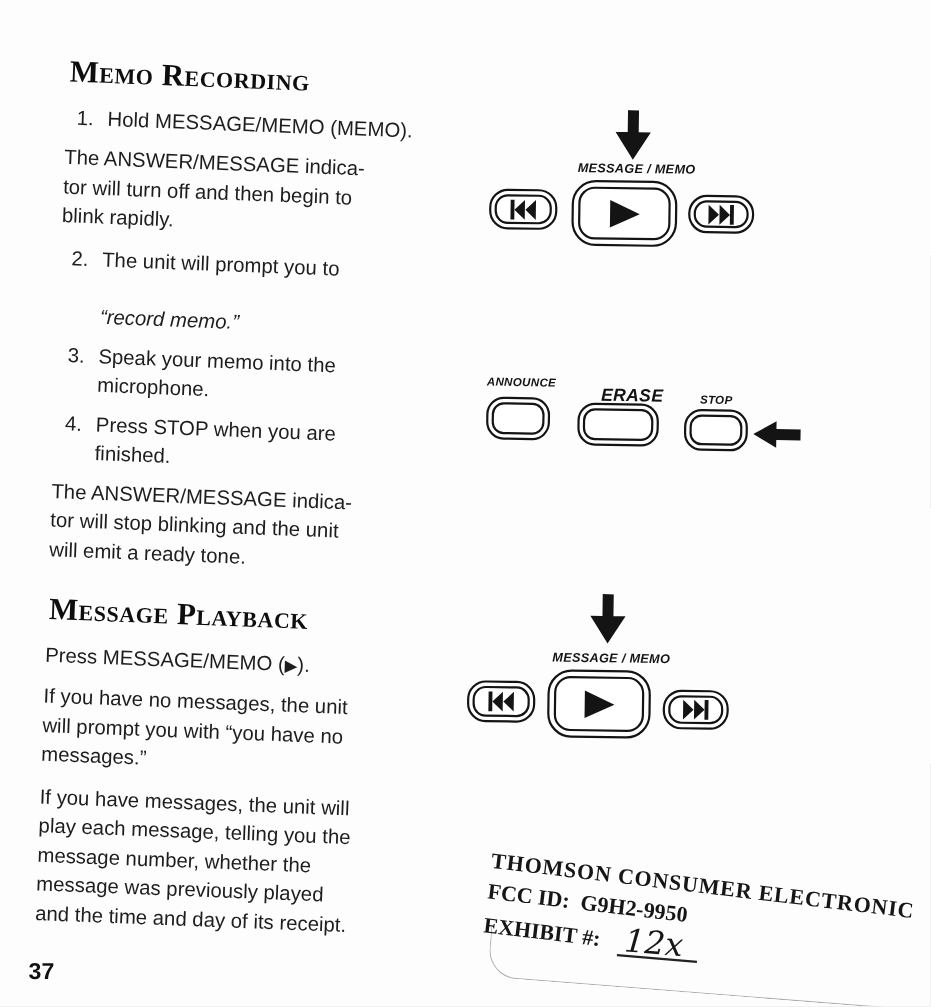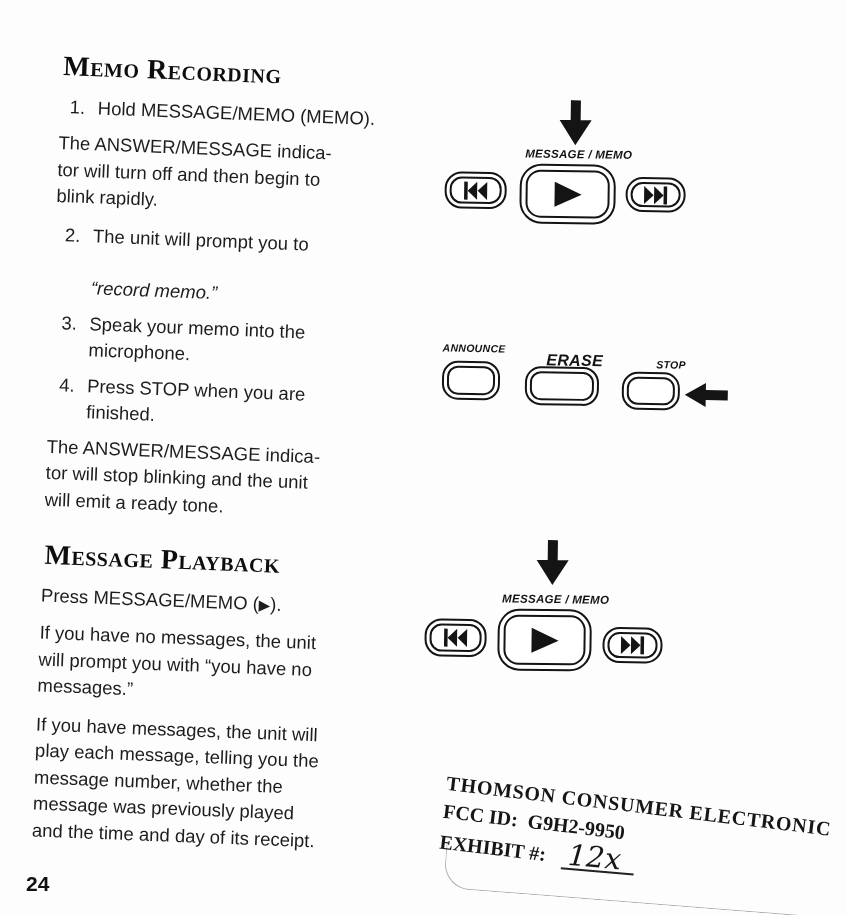--- a/index.html
+++ b/index.html
@@ -172,21 +172,21 @@
     <div class="abs btn-label" style="left:12px;top:4px;font-size:10.5px;">ANNOUNCE</div>
     <div class="abs key blank" style="left:12px;top:23px;width:58px;height:39px;">
         <div class="key-inner"></div>
       </div>
 
     <div class="abs btn-label" style="left:116px;top:12px;font-size:16px;">ERASE</div>
     <div class="abs key blank" style="left:95px;top:27px;width:74px;height:39px;">
         <div class="key-inner"></div>
       </div>
 
-    <div class="abs btn-label" style="left:206px;top:17px;font-size:10.5px;margin-left:20px;">STOP</div>
+    <div class="abs btn-label" style="left:206px;top:17px;font-size:10.5px;">STOP</div>
     <div class="abs key blank" style="left:192px;top:31px;width:58px;height:38px;">
         <div class="key-inner"></div>
       </div>
 
     <div class="abs" style="left:255px;top:40px;">
       <svg width="44" height="26" viewBox="0 0 44 26">
           <polygon points="0,13 21,1 21,8 43,8 43,18 21,18 21,25" fill="#141414"></polygon>
         </svg>
     </div>
   </div>
@@ -231,15 +231,15 @@
     <div class="stamp-line">
       <span class="stamp-label">FCC ID:</span>
       <span class="stamp-value">G9H2-9950</span>
     </div>
     <div class="stamp-line">
       <span class="stamp-label">EXHIBIT #:</span>
       <span class="exhibit-value">12x</span>
     </div>
   </div>
 
-  <div class="page-number">24</div>
+  <div class="page-number">37</div>
 
 </div>
 
 </body></html>

